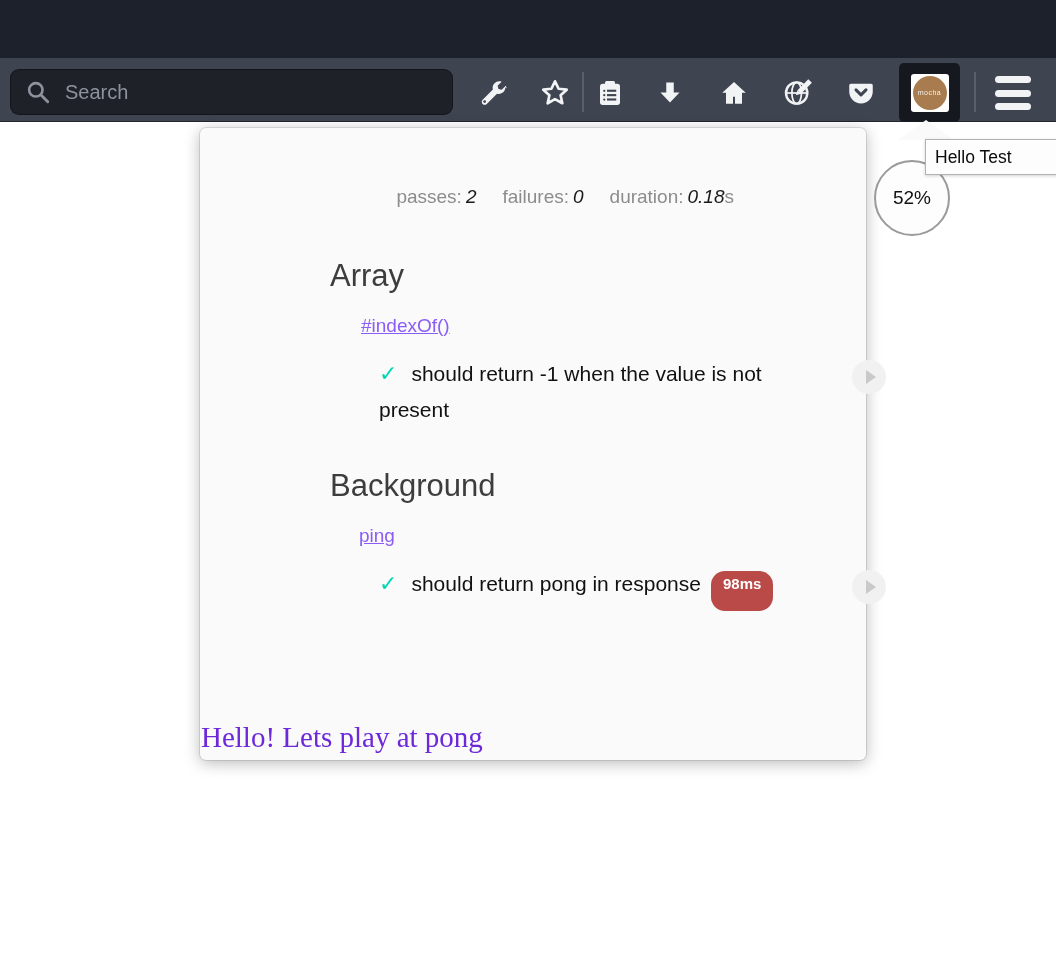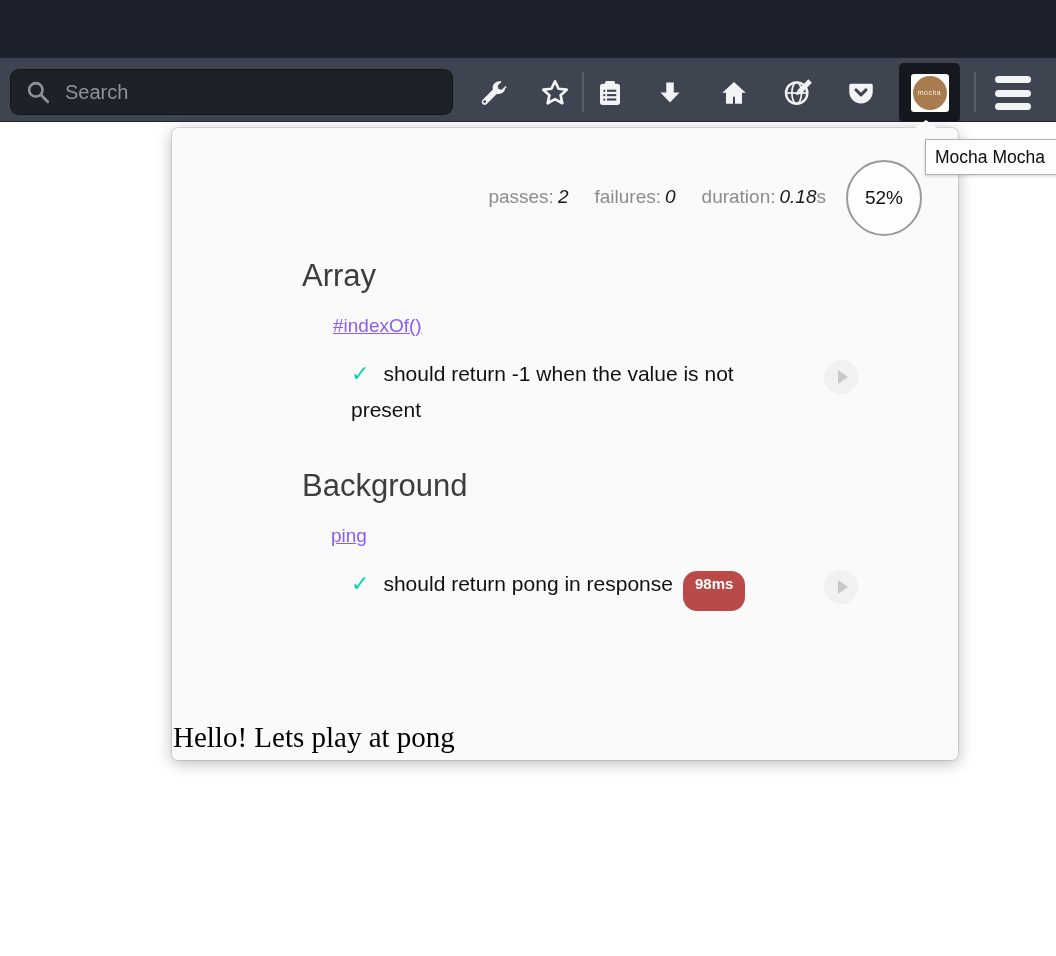--- a/index.html
+++ b/index.html
@@ -36,21 +36,21 @@
   .mocha-circle span { font-size: 7px; color: rgba(255,255,255,0.88); letter-spacing: 0.5px; }
 
   .hamburger { position: absolute; left: 995px; top: 76px; width: 36px; }
   .hamburger .bar { width: 36px; height: 7px; background: #f2f3f5; border-radius: 3.5px;
     margin-bottom: 6.5px; }
 
   
   .panel-arrow { position: absolute; left: 898px; top: 120px; width: 0; height: 0;
     border-left: 28px solid transparent; border-right: 28px solid transparent;
     border-bottom: 20px solid #fafafa; z-index: 5; }
-  .panel { position: absolute; left: 172px; top: 128px; width: 786px; height: 632px;
+  .panel { position: absolute; left: 200px; top: 128px; width: 666px; height: 632px;
     background: #fafafa; border-radius: 6px; z-index: 4;
     box-shadow: 0 3px 16px rgba(0,0,0,0.28), 0 0 0 1px rgba(0,0,0,0.10); }
 
   
   .stats { position: absolute; top: 58px; right: 132px; display: flex; gap: 26px;
     font-size: 19px; color: #8c8c8c; white-space: nowrap; }
   .stats em { font-style: italic; color: #1a1a1a; padding-left: 4px; }
   .stats .unit { color: #8c8c8c; }
   .progress-ring { position: absolute; left: 674px; top: 32px; width: 76px; height: 76px;
     border: 2.5px solid #9a9a9a; border-radius: 50%; background: #fdfdfd;
@@ -68,21 +68,21 @@
     font-size: 15px; font-weight: bold; padding: 2px 12px 16px; border-radius: 14px;
     margin-left: 10px; vertical-align: 2px; line-height: 22px; }
   .play-btn { position: absolute; left: 652px; width: 34px; height: 34px;
     border-radius: 50%; background: #f1f1f1; display: flex; align-items: center;
     justify-content: center; }
   .play-tri { width: 0; height: 0; border-top: 7px solid transparent;
     border-bottom: 7px solid transparent; border-left: 10px solid #c9c9c9;
     margin-left: 4px; }
 
   .hello-text { position: absolute; left: 1px; bottom: 6px; font-size: 29px;
-    color: #000000; font-family: "Liberation Serif", serif; white-space: nowrap; }
+    color: #6d28d9; font-family: "Liberation Serif", serif; white-space: nowrap; }
 
   
   .tooltip { position: absolute; left: 925px; top: 139px; width: 141px; height: 36px;
     background: #fdfdfd; border: 1px solid #b2b2b2; z-index: 9;
     display: flex; align-items: center; padding-left: 9px; font-size: 17.5px;
     color: #0b0b0b; box-shadow: 0 1px 3px rgba(0,0,0,0.18); white-space: nowrap; }
 </style>
 </head>
 <body>
 
@@ -214,16 +214,16 @@
       <span class="test-check">✓</span><span>should return pong in response</span><span class="dur-badge">98ms</span>
     </div>
     <div class="play-btn" style="top:442px">
       <div class="play-tri"></div>
     </div>
 
     <div class="hello-text">Hello! Lets play at pong</div>
   </div>
 
   <div class="tooltip">
-    <span>Mocha Mocha</span>
+    <span>Hello Test</span>
   </div>
 
 </div>
 
 </body></html>

